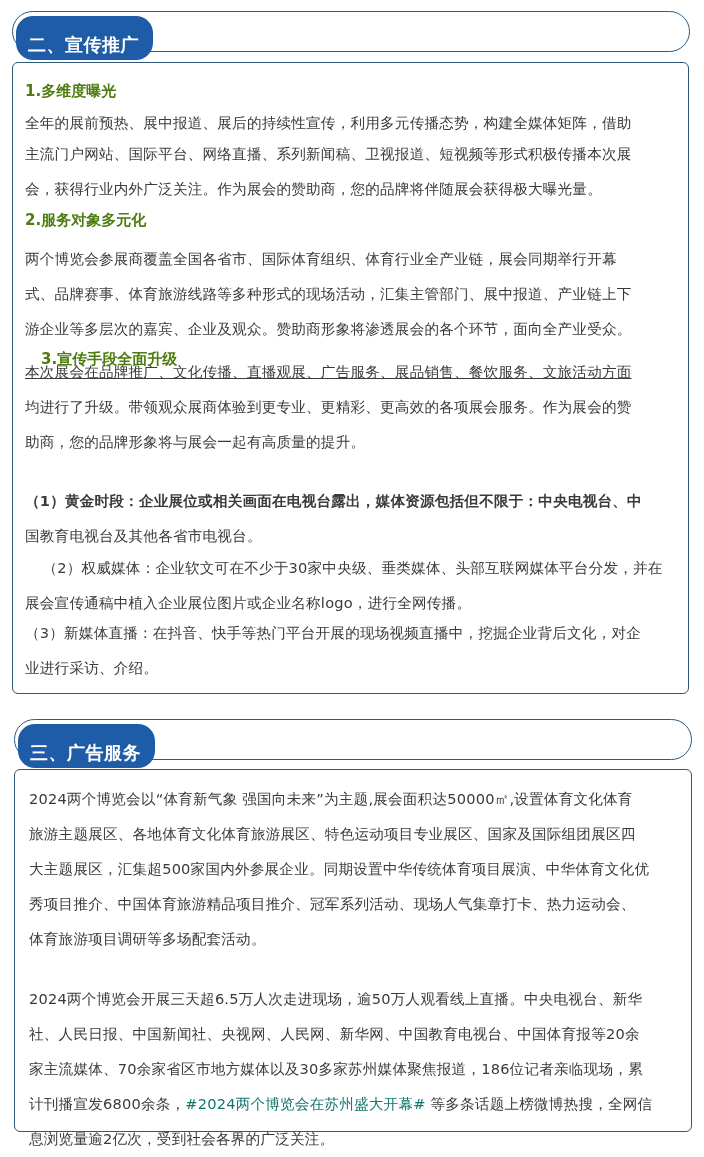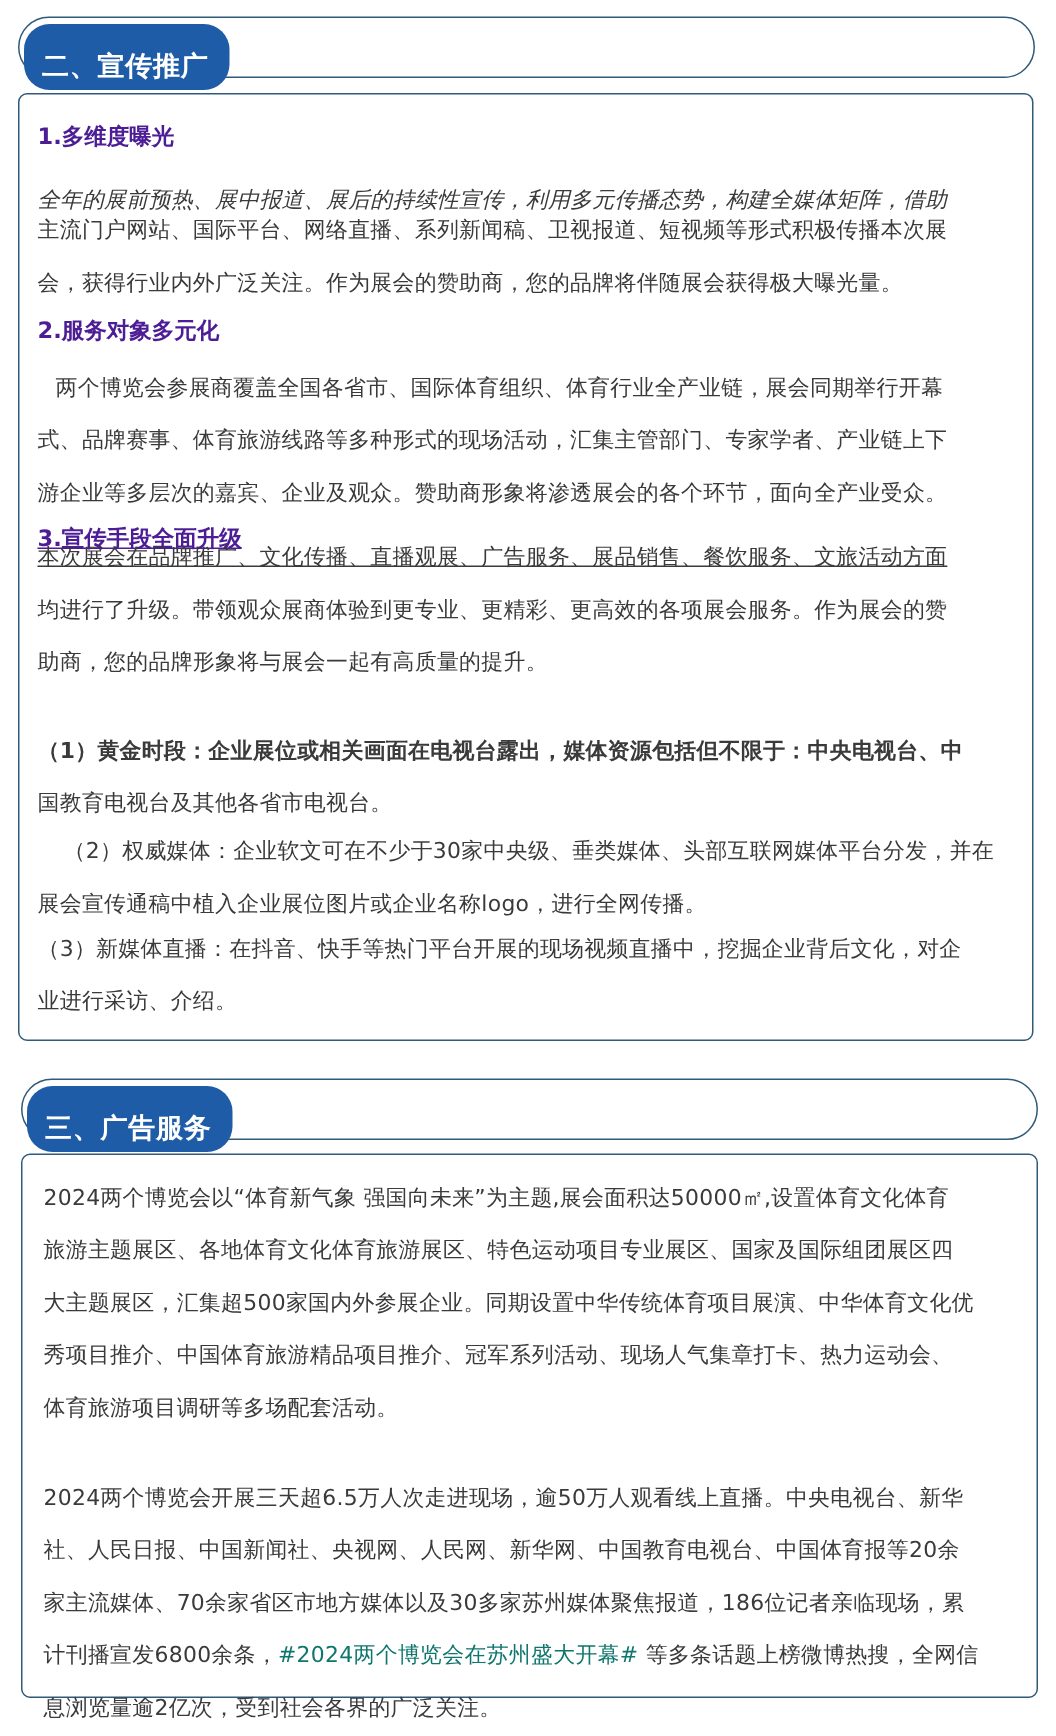--- a/index.html
+++ b/index.html
@@ -39,49 +39,49 @@
     left: 0; right: 0;
     font-size: 14.6px;
     line-height: 35px;
     color: #3a3a3a;
     letter-spacing: 0.2px;
   }
   .h {
     position: absolute;
     font-size: 15px;
     font-weight: bold;
-    color: #4c1d95;
+    color: #4d7c0f;
     line-height: 20px;
   }
   .hashtag { color: #0f766e; }
 </style>
 </head>
 <body>
 
 <div class="section-header" style="left:12px; top:11px; width:678px; height:41px;">
   <div class="pill" style="left:3px; top:4px;">二、宣传推广</div>
 </div>
 
 <div class="content-box" style="left:12px; top:62px; width:677px; height:632px;">
 
   <div class="h" style="left:12px; top:18px;">1.多维度曝光</div>
   <div style="position:absolute; left:12px; right:8px; top:38px;">
-    <div class="p" style="top:15px;font-style:italic;">全年的展前预热、展中报道、展后的持续性宣传，利用多元传播态势，构建全媒体矩阵，借助</div>
+    <div class="p" style="top:4px;">全年的展前预热、展中报道、展后的持续性宣传，利用多元传播态势，构建全媒体矩阵，借助</div>
     <div class="p" style="top:35px;">主流门户网站、国际平台、网络直播、系列新闻稿、卫视报道、短视频等形式积极传播本次展</div>
     <div class="p" style="top:70px;">会，获得行业内外广泛关注。作为展会的赞助商，您的品牌将伴随展会获得极大曝光量。</div>
   </div>
 
   <div class="h" style="left:12px; top:147px;">2.服务对象多元化</div>
   <div style="position:absolute; left:12px; right:8px; top:178px;">
-    <div class="p" style="top:0;margin-left:12px;">两个博览会参展商覆盖全国各省市、国际体育组织、体育行业全产业链，展会同期举行开幕</div>
-    <div class="p" style="top:35px;">式、品牌赛事、体育旅游线路等多种形式的现场活动，汇集主管部门、专家学者、产业链上下</div>
+    <div class="p" style="top:0;">两个博览会参展商覆盖全国各省市、国际体育组织、体育行业全产业链，展会同期举行开幕</div>
+    <div class="p" style="top:35px;">式、品牌赛事、体育旅游线路等多种形式的现场活动，汇集主管部门、展中报道、产业链上下</div>
     <div class="p" style="top:70px;">游企业等多层次的嘉宾、企业及观众。赞助商形象将渗透展会的各个环节，面向全产业受众。</div>
   </div>
 
-  <div class="h" style="left:12px; top:286px;text-decoration:underline;">3.宣传手段全面升级</div>
+  <div class="h" style="left:28px; top:286px;">3.宣传手段全面升级</div>
   <div style="position:absolute; left:12px; right:8px; top:291px;">
     <div class="p" style="top:0;text-decoration:underline;">本次展会在品牌推广、文化传播、直播观展、广告服务、展品销售、餐饮服务、文旅活动方面</div>
     <div class="p" style="top:35px;">均进行了升级。带领观众展商体验到更专业、更精彩、更高效的各项展会服务。作为展会的赞</div>
     <div class="p" style="top:70px;">助商，您的品牌形象将与展会一起有高质量的提升。</div>
   </div>
 
   <div style="position:absolute; left:12px; right:8px; top:420px;">
     <div class="p" style="top:0;font-weight:bold;">（1）黄金时段：企业展位或相关画面在电视台露出，媒体资源包括但不限于：中央电视台、中</div>
     <div class="p" style="top:35px;">国教育电视台及其他各省市电视台。</div>
   </div>

